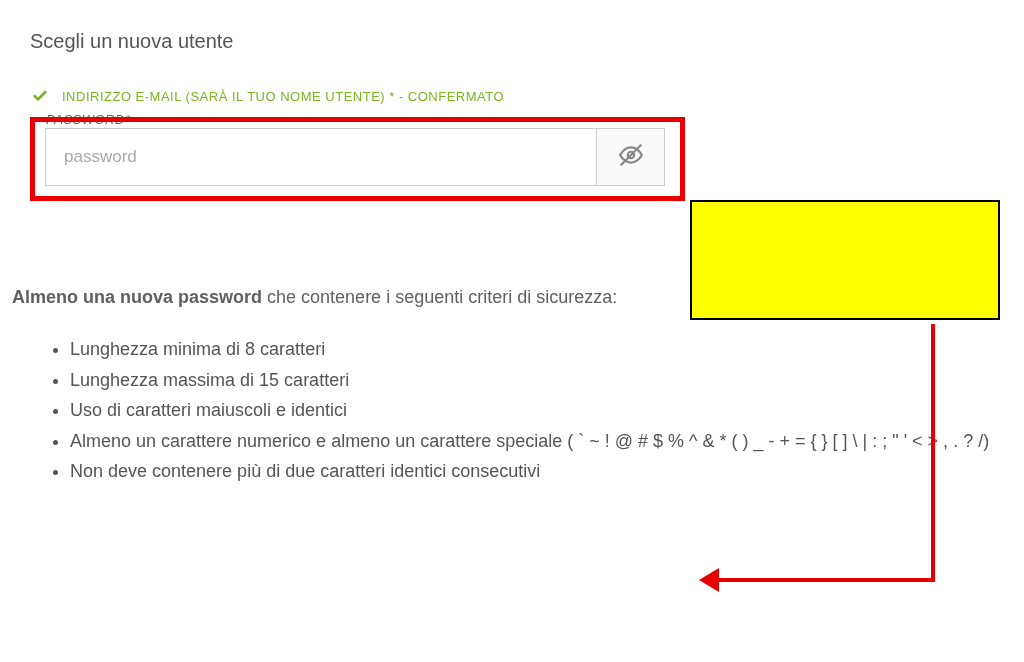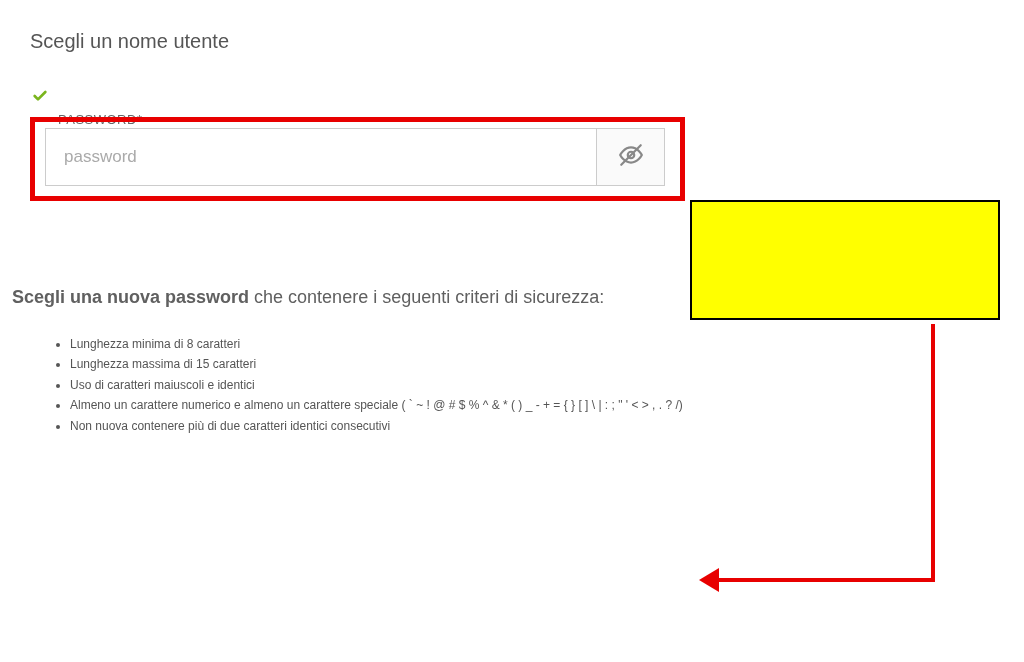--- a/index.html
+++ b/index.html
@@ -52,23 +52,24 @@
       font-size: 17px;
     }
     .email-hidden {
       color: #fff;
       display: inline-block;
       width: 120px;
     }
     .password-label {
       color: #666;
       font-size: 13px;
-      margin-left: 28px;
+      margin-left: 16px;
       margin-bottom: 6px;
       letter-spacing: 0.5px;
+      font-style: italic;
     }
     .password-section {
       position: relative;
       margin-bottom: 70px;
     }
     .red-highlight {
       border: 5px solid #e80000;
       padding: 6px 10px 10px 10px;
       width: 655px;
       position: relative;
@@ -111,21 +112,21 @@
       margin-bottom: 26px;
       margin-left: -18px;
     }
     .criteria-intro .bold {
       font-weight: 700;
     }
     .criteria-list {
       list-style: disc;
       margin-left: 40px;
       color: #555;
-      font-size: 12px;
+      font-size: 18px;
       line-height: 1.7;
     }
     .yellow-box {
       position: absolute;
       top: 200px;
       left: 690px;
       width: 310px;
       height: 120px;
       background: #ffff00;
       border: 2px solid #000;
@@ -154,28 +155,29 @@
       height: 0;
       border-top: 12px solid transparent;
       border-bottom: 12px solid transparent;
       border-right: 20px solid #e80000;
     }
   </style>
 </head>
 <body>
 
 <div class="content">
-  <h2 class="section-title">Scegli un nome utente</h2>
+  <h2 class="section-title">Scegli un nuova utente</h2>
 
   <div class="email-row">
     <span class="check-icon">
       <svg width="20" height="16" viewBox="0 0 24 24" fill="none" stroke="#7ab51d" stroke-width="4" stroke-linecap="round" stroke-linejoin="round">
           <polyline points="4 12 9 17 20 6"></polyline>
         </svg>
     </span>
+    <span class="email-label">INDIRIZZO E-MAIL (SARÀ IL TUO NOME UTENTE) * - CONFERMATO</span>
   </div>
 
   <div class="password-section">
     <div class="password-label">PASSWORD*</div>
     <div class="red-highlight">
       <div class="password-input-wrap">
         <input type="password" class="password-input" placeholder="password" style="">
         <div class="eye-btn">
           <span>
             <svg width="26" height="26" viewBox="0 0 24 24" fill="none" stroke="#888" stroke-width="2" stroke-linecap="round" stroke-linejoin="round">
@@ -183,27 +185,27 @@
               <circle cx="12" cy="12" r="3"></circle>
               <line x1="3" y1="21" x2="21" y2="3"></line>
             </svg>
           </span>
         </div>
       </div>
     </div>
   </div>
 
   <p class="criteria-intro">
-    <span class="bold">Scegli una nuova password</span><span> che contenere i seguenti criteri di sicurezza:</span>
+    <span class="bold">Almeno una nuova password</span><span> che contenere i seguenti criteri di sicurezza:</span>
   </p>
   <ul class="criteria-list">
     <li>Lunghezza minima di 8 caratteri</li>
     <li>Lunghezza massima di 15 caratteri</li>
     <li>Uso di caratteri maiuscoli e identici</li>
     <li>Almeno un carattere numerico e almeno un carattere speciale ( ` ~ ! @ # $ % ^ &amp; * ( ) _ - + = { } [ ] \ | : ; " ' &lt; &gt; , . ? /)</li>
-    <li>Non nuova contenere più di due caratteri identici consecutivi</li>
+    <li>Non deve contenere più di due caratteri identici consecutivi</li>
   </ul>
 </div>
 
 <div class="yellow-box"></div>
 <div class="arrow-vline"></div>
 <div class="arrow-hline"></div>
 <div class="arrow-head"></div>
 
 </body></html>

